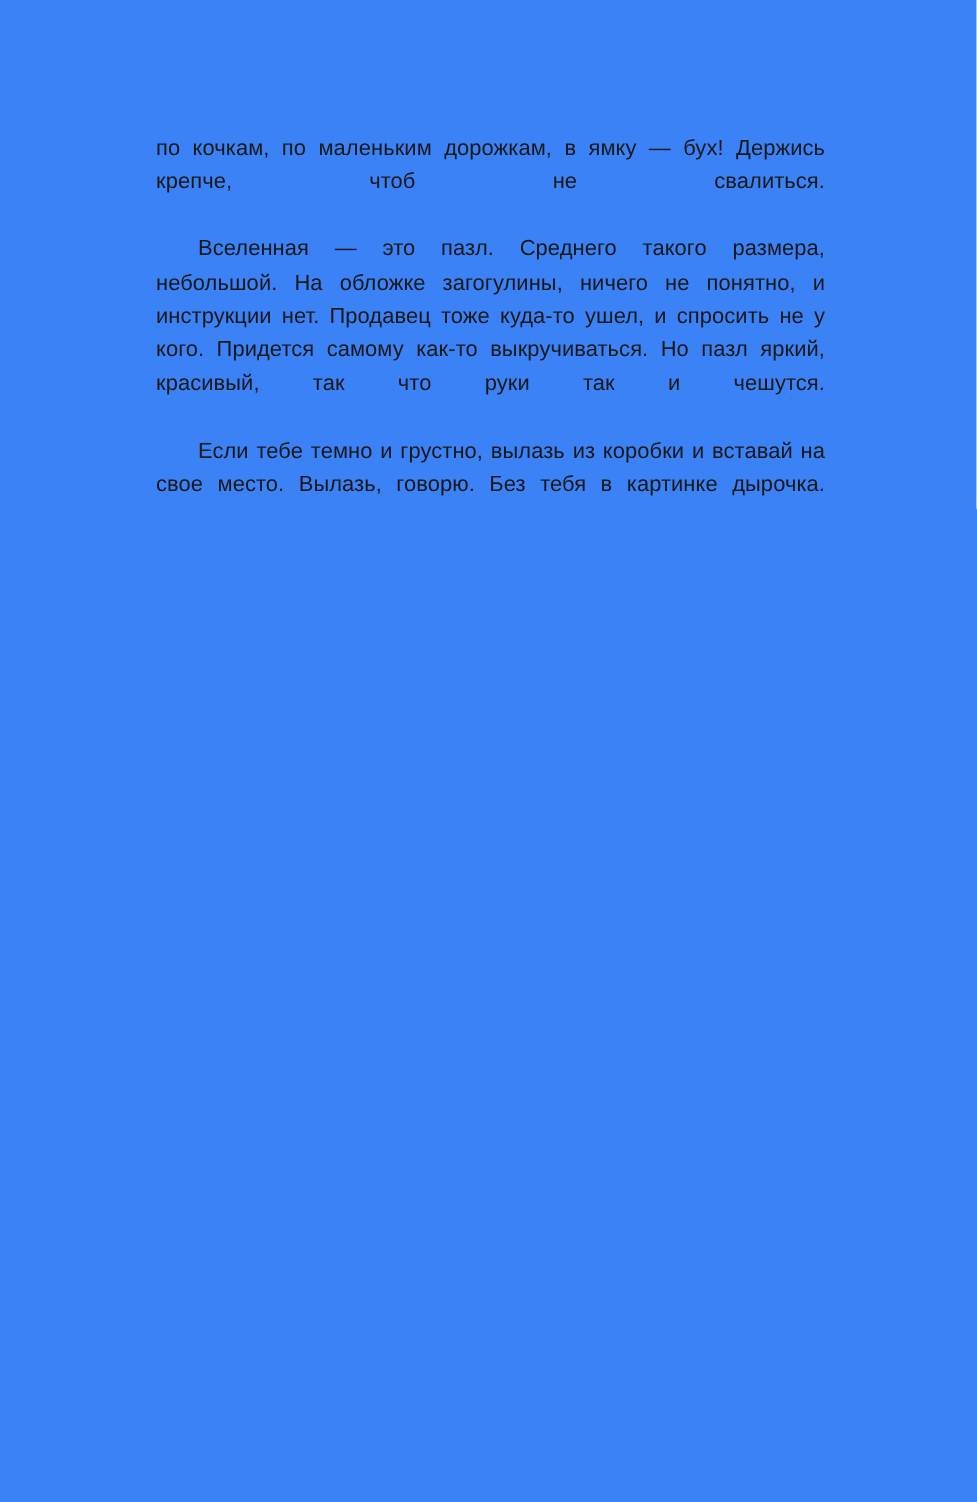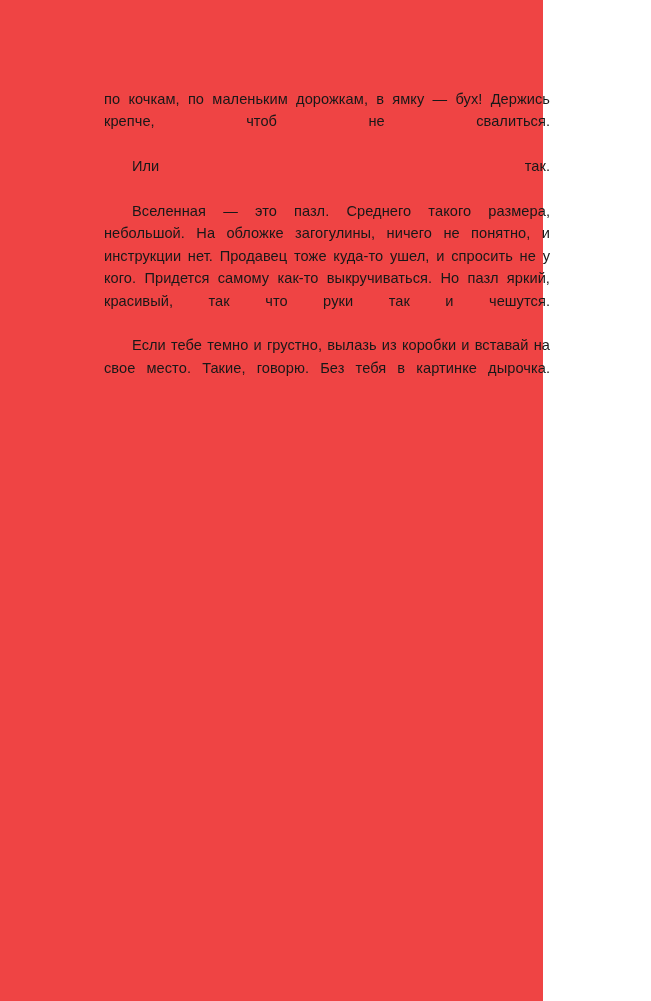--- a/index.html
+++ b/index.html
@@ -9,23 +9,23 @@
   }
   body {
     width: 651px;
     height: 1001px;
     overflow: hidden;
     font-family: "Liberation Sans", sans-serif;
     color: #1a1a1a;
   }
   .page {
     position: relative;
-    width: 543px;
+    width: 651px;
     height: 1001px;
-    background: #ef4444;
+    background: #3b82f6;
     box-sizing: border-box;
   }
   .text-block {
     position: absolute;
     left: 104px;
     top: 88px;
     width: 446px;
   }
   .para {
     margin: 0;
@@ -49,17 +49,16 @@
     display: inline-block;
     width: 100%;
   }
 </style>
 </head>
 <body>
 
 <div class="page">
   <div class="text-block">
     <p class="para first">по кочкам, по маленьким дорожкам, в ямку — бух! Держись крепче, чтоб не свалиться.</p>
-    <p class="para indent">Или так.</p>
     <p class="para indent">Вселенная — это пазл. Среднего такого размера, небольшой. На обложке загогулины, ничего не понятно, и инструкции нет. Продавец тоже куда-то ушел, и спросить не у кого. Придется самому как-то выкручиваться. Но пазл яркий, красивый, так что руки так и чешутся.</p>
-    <p class="para indent">Если тебе темно и грустно, вылазь из коробки и вставай на свое место. Такие, говорю. Без тебя в картинке дырочка.</p>
+    <p class="para indent">Если тебе темно и грустно, вылазь из коробки и вставай на свое место. Вылазь, говорю. Без тебя в картинке дырочка.</p>
   </div>
 </div>
 
 </body></html>

